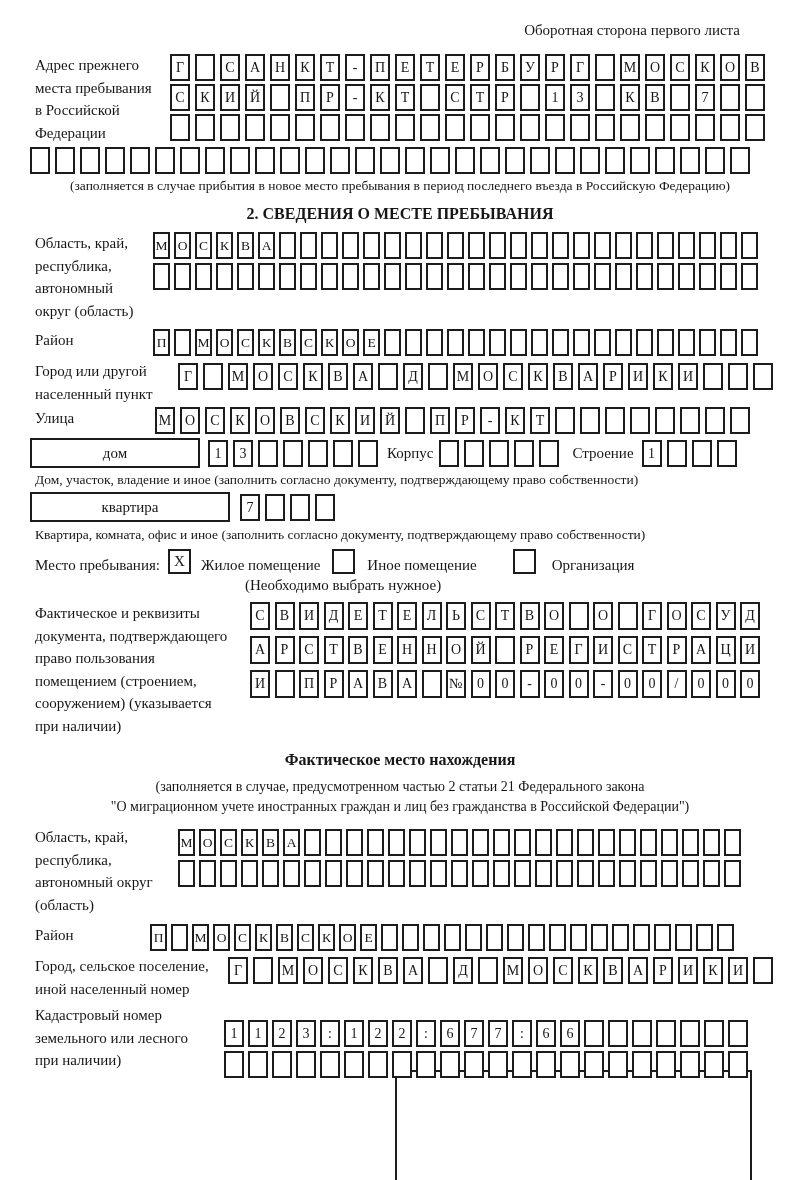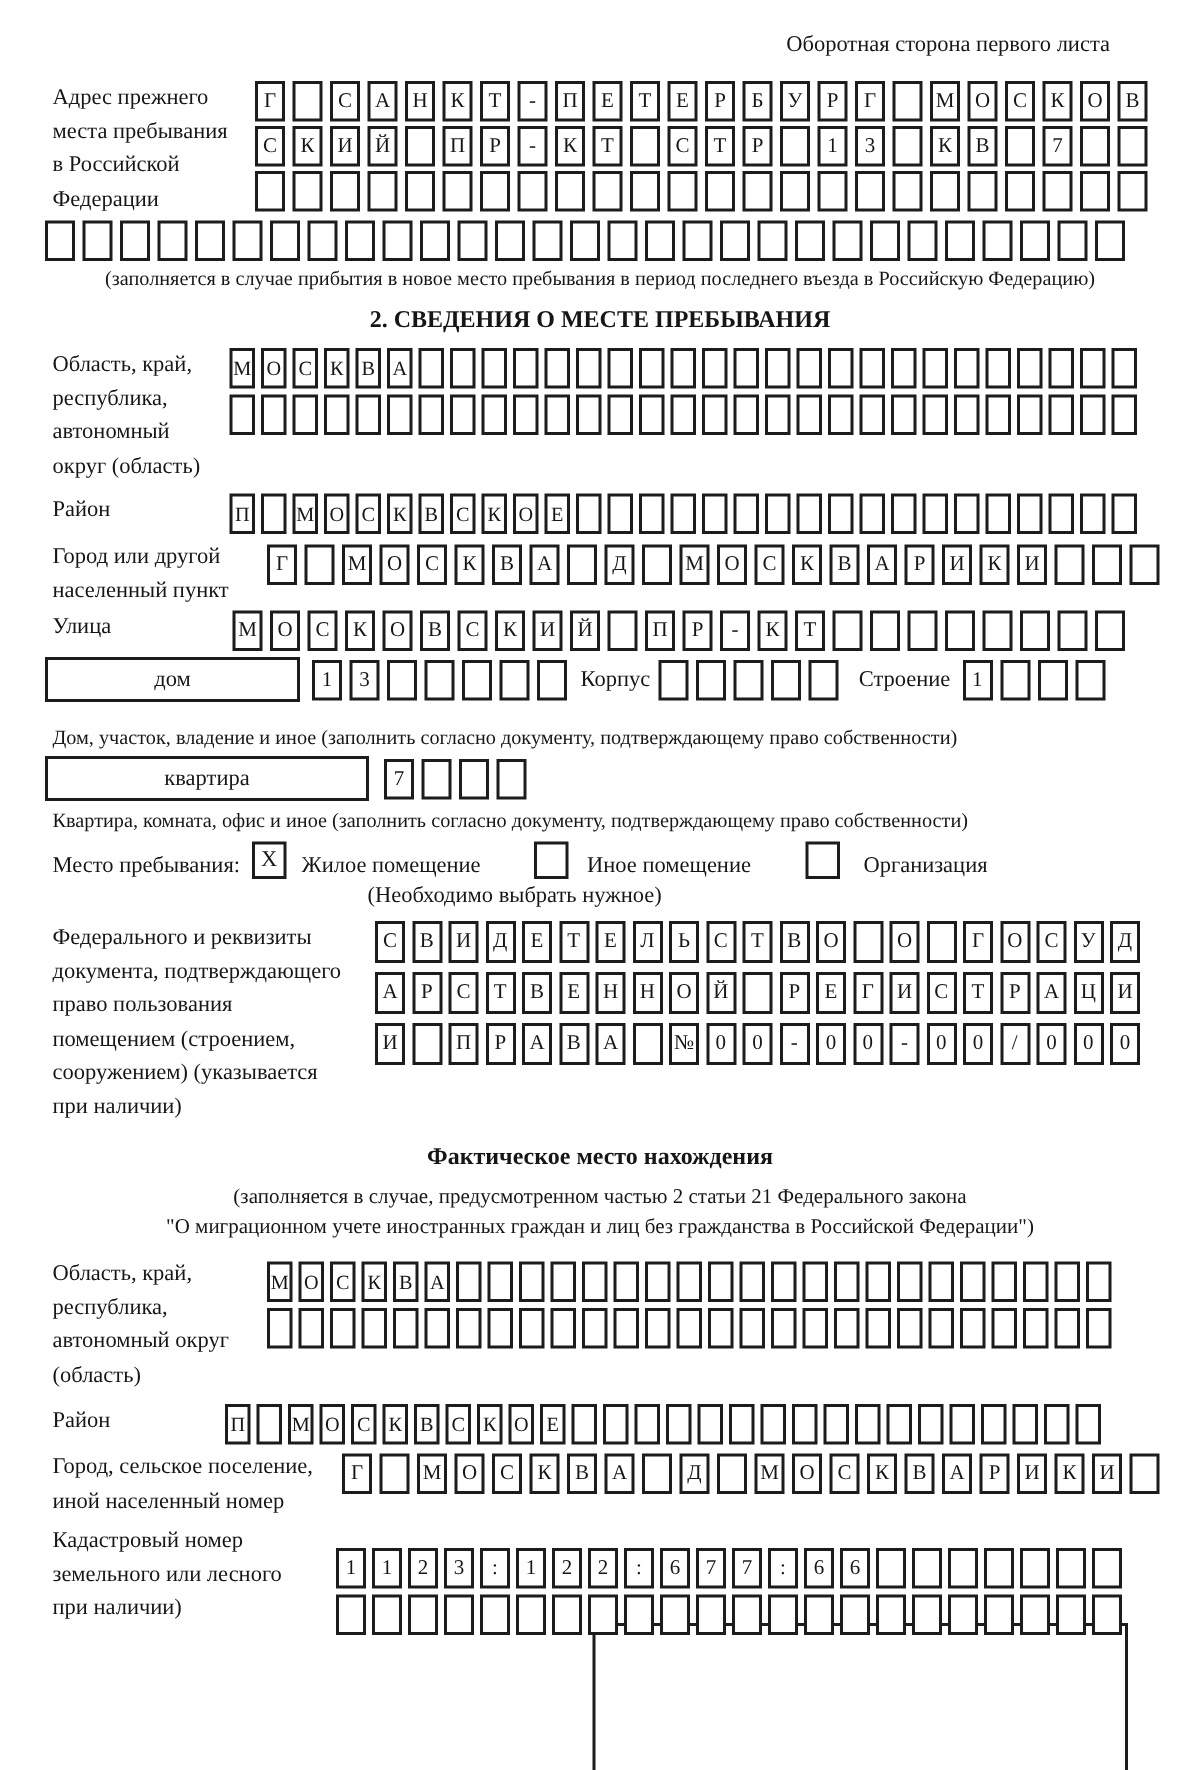--- a/index.html
+++ b/index.html
@@ -368,47 +368,47 @@
         <span class="cell"></span>
       </div>
     <div class="inline-lbl" style="margin:0 8px 0 8px;">Строение</div>
     <div class="boxes ca">
         <span class="cell">1</span>
         <span class="cell"></span>
         <span class="cell"></span>
         <span class="cell"></span>
       </div>
   </div>
-  <div style="margin-top:16px; font-size:13.5px;">Дом, участок, владение и иное (заполнить согласно документу, подтверждающему право собственности)</div>
+  <div style="margin-top:4px; font-size:13.5px;">Дом, участок, владение и иное (заполнить согласно документу, подтверждающему право собственности)</div>
 
   <div class="frow" style="margin-top:4px; margin-left:-5px; align-items:center;">
-    <div class="widebox" style="width:216px;">квартира</div>
+    <div class="widebox" style="width:200px;">квартира</div>
     <div class="boxes ca" style="margin-left:10px;">
         <span class="cell">7</span>
         <span class="cell"></span>
         <span class="cell"></span>
         <span class="cell"></span>
       </div>
   </div>
   <div style="margin-top:5px; font-size:13.5px;">Квартира, комната, офис и иное (заполнить согласно документу, подтверждающему право собственности)</div>
 
   <div class="mesto-row" style="margin-top:6px;">
     <span>Место пребывания:</span>
     <span class="cbox" style="margin:0 10px 0 8px;">X</span>
-    <span style="margin-right:36px;">Жилое помещение</span>
+    <span style="margin-right:12px;">Жилое помещение</span>
     <span class="cbox" style="margin-right:12px;"></span>
     <span style="margin-right:36px;">Иное помещение</span>
     <span class="cbox" style="margin-right:16px;"></span>
     <span>Организация</span>
   </div>
   <div style="margin-top:3px; margin-left:210px; font-size:15px;">(Необходимо выбрать нужное)</div>
 
   <div class="frow" style="margin-top:8px;">
     <div class="flabel w215">
-        <div>Федерального и реквизиты</div>
+        <div>Фактическое и реквизиты</div>
         <div>документа, подтверждающего</div>
         <div>право пользования</div>
         <div>помещением (строением,</div>
         <div>сооружением) (указывается</div>
         <div>при наличии)</div>
       </div>
     <div>
       <div class="boxes cc mb6">
           <span class="cell">С</span>
           <span class="cell">В</span>

